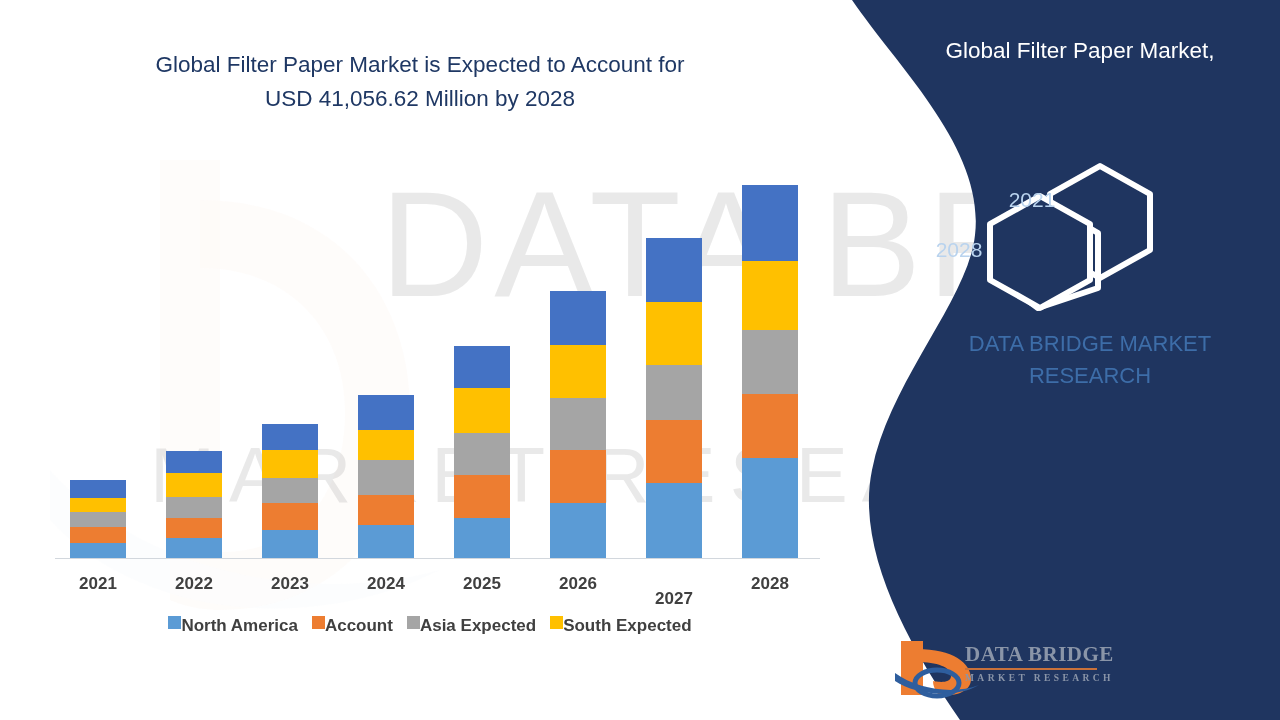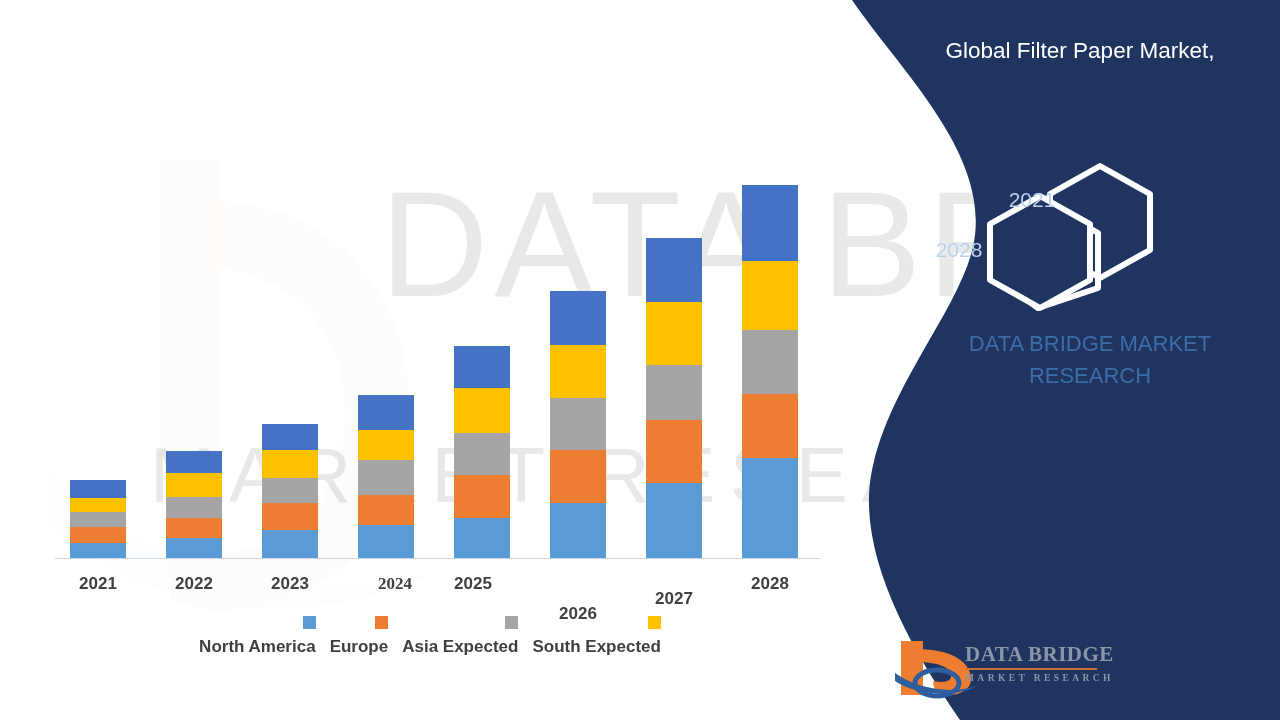--- a/index.html
+++ b/index.html
@@ -42,21 +42,21 @@
   .xlabel{
     position:absolute;top:574px;width:90px;text-align:center;
     font-size:17px;font-weight:bold;color:#404040;
   }
 
   
   .legend{
     position:absolute;left:0;top:616px;width:860px;
     display:flex;justify-content:center;align-items:center;gap:14px;
   }
-  .legend-item{display:flex;align-items:flex-end;gap:8px;flex-direction:column;}
+  .legend-item{display:flex;align-items:flex-start;gap:0;}
   .legend-swatch{width:13px;height:13px;display:block;}
   .legend-label{font-size:17px;font-weight:bold;color:#404040;white-space:nowrap;}
 
   
   .right-panel{
     position:absolute;left:0;top:0;width:1280px;height:720px;
     pointer-events:none;
   }
   .right-content{position:absolute;left:900px;top:16px;width:380px;height:617px;}
   .right-title{
@@ -100,20 +100,22 @@
       <path d="M160 60 C300 60 370 160 370 270 C370 390 290 470 180 470 C150 470 130 460 130 460 L130 400 C130 400 155 412 182 412 C258 412 305 355 305 272 C305 190 250 128 160 128 Z" fill="#f0c0a0" opacity="0.45"></path>
       <path d="M10 330 C90 420 250 470 400 430 C260 500 90 470 10 380 Z" fill="#cfdcec" opacity="0.45"></path>
     </svg>
 
     <div class="bg-watermark-text">
       <div class="wm-line wm-top">DATA BRIDGE</div>
       <div class="wm-line wm-bot">MARKET RESEARCH</div>
     </div>
 
     <div class="chart-title">
+      <div>Global Filter Paper Market is Expected to Account for</div>
+      <div>USD 41,056.62 Million by 2028</div>
     </div>
 
     <div class="chart">
       <div class="axis-line"></div>
       <div id="bars">
           <div class="bar-group" style="left: 70px;">
             <div class="seg" style="height: 18px; background: rgb(68, 114, 196);"></div>
             <div class="seg" style="height: 14px; background: rgb(255, 192, 0);"></div>
             <div class="seg" style="height: 15px; background: rgb(165, 165, 165);"></div>
             <div class="seg" style="height: 16px; background: rgb(237, 125, 49);"></div>
@@ -166,36 +168,36 @@
             <div class="seg" style="height: 69px; background: rgb(255, 192, 0);"></div>
             <div class="seg" style="height: 64px; background: rgb(165, 165, 165);"></div>
             <div class="seg" style="height: 64px; background: rgb(237, 125, 49);"></div>
             <div class="seg" style="height: 100px; background: rgb(91, 155, 213);"></div>
           </div>
         </div>
       <div id="xlabels">
           <div class="xlabel" style="left: 53px;">2021</div>
           <div class="xlabel" style="left: 149px;">2022</div>
           <div class="xlabel" style="left: 245px;">2023</div>
-          <div class="xlabel" style="left: 350px; font-family: Liberation Serif, serif;">2024</div>
-          <div class="xlabel" style="left: 428px;">2025</div>
-          <div class="xlabel" style="left: 533px; margin-top: 30px;">2026</div>
+          <div class="xlabel" style="left: 341px;">2024</div>
+          <div class="xlabel" style="left: 437px;">2025</div>
+          <div class="xlabel" style="left: 533px;">2026</div>
           <div class="xlabel" style="left: 629px; margin-top: 15px;">2027</div>
           <div class="xlabel" style="left: 725px;">2028</div>
         </div>
     </div>
 
     <div class="legend" id="legend">
         <div class="legend-item">
           <span class="legend-swatch" style="background: rgb(91, 155, 213);"></span>
           <span class="legend-label">North America</span>
         </div>
         <div class="legend-item">
           <span class="legend-swatch" style="background: rgb(237, 125, 49);"></span>
-          <span class="legend-label">Europe</span>
+          <span class="legend-label">Account</span>
         </div>
         <div class="legend-item">
           <span class="legend-swatch" style="background: rgb(165, 165, 165);"></span>
           <span class="legend-label">Asia Expected</span>
         </div>
         <div class="legend-item">
           <span class="legend-swatch" style="background: rgb(255, 192, 0);"></span>
           <span class="legend-label">South Expected</span>
         </div>
       </div>

